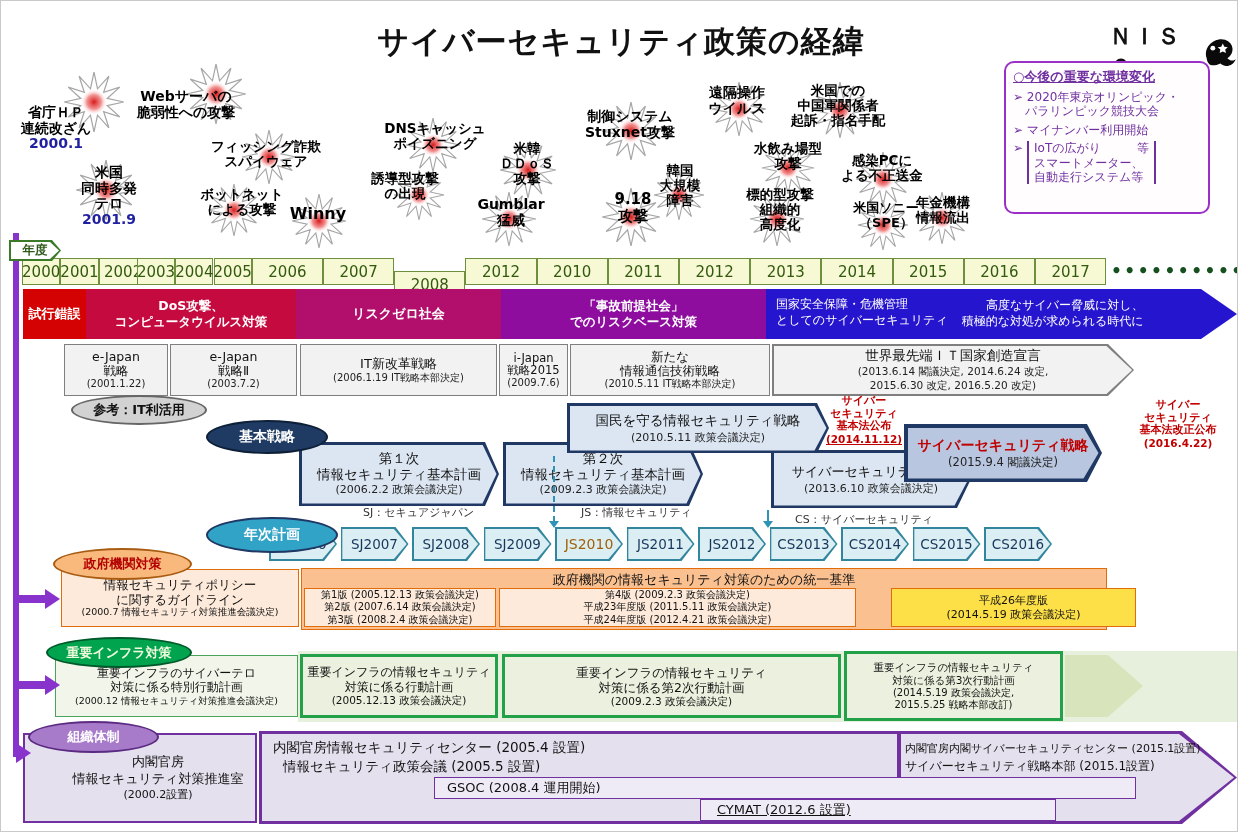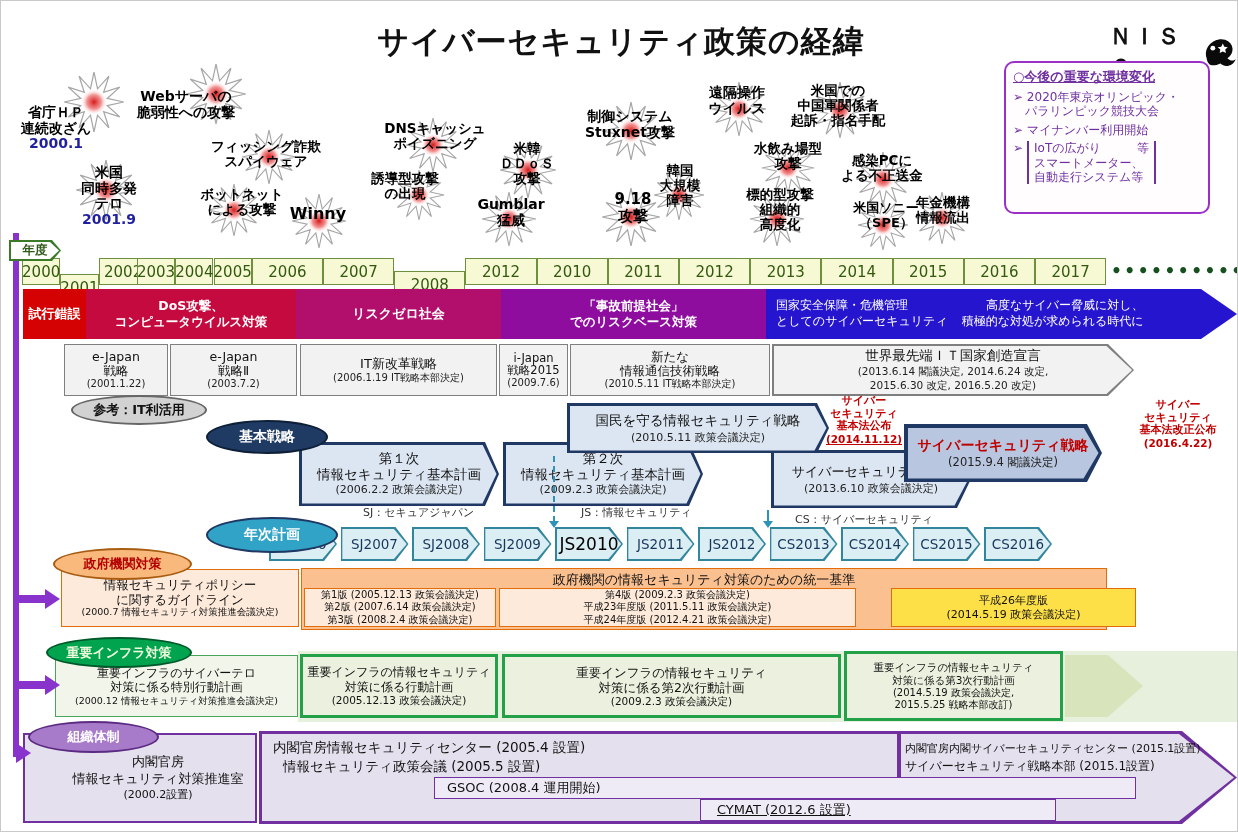--- a/index.html
+++ b/index.html
@@ -299,21 +299,21 @@
         <use href="#burst"></use>
       </svg></div>
     <div class="abs evt" style="left: 838px; top: 200px; width: 94px; font-size: 13px;"><span class="pre">米国ソニー
 （SPE）</span></div>
     <div class="abs" style="left: 914px; top: 190px; width: 54px; height: 54px; z-index: 1;"><svg width="54" height="54" viewBox="0 0 100 100">
         <use href="#burst"></use>
       </svg></div>
     <div class="abs evt" style="left: 894px; top: 194px; width: 96px; font-size: 13.5px;"><span class="pre">年金機構
 情報流出</span></div>
     <div class="ybox" style="left: 22px; top: 257px; width: 38.3px; height: 27px; margin-left: -1px; position: absolute;">2000</div>
-    <div class="ybox" style="left: 60.3px; top: 257px; width: 38.3px; height: 27px; margin-left: -1px; position: absolute; margin-top: 16px;">2001</div>
+    <div class="ybox" style="left: 60.3px; top: 257px; width: 38.3px; height: 27px; margin-left: -1px; position: absolute;">2001</div>
     <div class="ybox" style="left: 98.6px; top: 257px; width: 49px; height: 27px; margin-left: -1px; position: absolute;">2002</div>
     <div class="ybox" style="left: 136.9px; top: 257px; width: 38.3px; height: 27px; margin-left: -1px; position: absolute;">2003</div>
     <div class="ybox" style="left: 175.2px; top: 257px; width: 38.3px; height: 27px; margin-left: -1px; position: absolute;">2004</div>
     <div class="ybox" style="left: 213.5px; top: 257px; width: 38.3px; height: 27px; margin-left: -1px; position: absolute;">2005</div>
     <div class="ybox" style="left: 251.8px; top: 257px; width: 71.2px; height: 27px; margin-left: -1px; position: absolute;">2006</div>
     <div class="ybox" style="left: 323px; top: 257px; width: 71.2px; height: 27px; margin-left: -1px; position: absolute;">2007</div>
     <div class="ybox" style="left: 394.2px; top: 270px; width: 71.2px; height: 27px; margin-left: -1px; position: absolute;">2008</div>
     <div class="ybox" style="left: 465.4px; top: 257px; width: 71.2px; height: 27px; margin-left: -1px; position: absolute;">2012</div>
     <div class="ybox" style="left: 536.6px; top: 257px; width: 71.2px; height: 27px; margin-left: -1px; position: absolute;">2010</div>
     <div class="ybox" style="left: 607.8px; top: 257px; width: 71.2px; height: 27px; margin-left: -1px; position: absolute;">2011</div>
@@ -323,21 +323,21 @@
     <div class="ybox" style="left: 892.6px; top: 257px; width: 71.2px; height: 27px; margin-left: -1px; position: absolute;">2015</div>
     <div class="ybox" style="left: 963.8px; top: 257px; width: 71.2px; height: 27px; margin-left: -1px; position: absolute;">2016</div>
     <div class="ybox" style="left: 1035px; top: 257px; width: 71.2px; height: 27px; margin-left: -1px; position: absolute;">2017</div>
     <div class="abs seg pre" style="left: 22px; top: 288px; width: 63px; height: 50px; background: rgb(212, 2, 2); font-size: 13px;">試行錯誤</div>
     <div class="abs seg pre" style="left: 85px; top: 288px; width: 210px; height: 50px; background: rgb(197, 10, 63); font-size: 12.5px;">DoS攻撃、
 コンピュータウイルス対策</div>
     <div class="abs seg pre" style="left: 500px; top: 288px; width: 265px; height: 50px; background: rgb(142, 13, 158); font-size: 12.5px;">「事故前提社会」
 でのリスクベース対策</div>
     <div class="abs seg pre" style="left: 295px; top: 288px; width: 205px; height: 50px; background: rgb(178, 14, 107); font-size: 13px;">リスクゼロ社会</div>
     <div class="abs" style="left: 765px; top: 288px; width: 471px; height: 50px; background: rgb(38, 21, 207); clip-path: polygon(0px 0px, calc(100% - 36px) 0px, 100% 50%, calc(100% - 36px) 100%, 0px 100%); display: flex; align-items: center; gap: 14px; color: rgb(255, 255, 255); padding-left: 10px; box-sizing: border-box;">
-      <span class="pre" style="font-size: 12px; line-height: 1.3;">国家安全保障・危機管理
+      <span class="pre" style="font-size: 12px; line-height: 1.3; font-family: Liberation Mono, monospace;">国家安全保障・危機管理
 としてのサイバーセキュリティ</span>
       <span class="pre" style="font-size: 12px; line-height: 1.3; text-align: right;">高度なサイバー脅威に対し、
 積極的な対処が求められる時代に</span>
     </div>
     <div class="abs itbox" style="left: 63px; top: 343px; width: 104px; height: 52px;">
       <span class="pre" style="font-size: 12.5px;">e-Japan
 戦略</span>
       <span class="date" style="font-size: 10px;">(2001.1.22)</span>
     </div>
     <div class="abs itbox" style="left: 169px; top: 343px; width: 127px; height: 52px;">
@@ -387,21 +387,21 @@
       <div class="pent-tx" style="font-size:13.5px;color:#16365c;">SJ2008</div>
     </div>
     <div class="abs" style="left: 482.5px; top: 526px; width: 68px; height: 34px; z-index: 2;">
       <div class="pent-bg" style="--tip:13px;background:#31859c;"></div>
       <div class="pent-fg" style="--tip:13px;background:#daeef3;inset:1.8px;"></div>
       <div class="pent-tx" style="font-size:13.5px;color:#16365c;">SJ2009</div>
     </div>
     <div class="abs" style="left: 554px; top: 526px; width: 68px; height: 34px; z-index: 2;">
       <div class="pent-bg" style="--tip:13px;background:#31859c;"></div>
       <div class="pent-fg" style="--tip:13px;background:#daeef3;inset:1.8px;"></div>
-      <div class="pent-tx" style="font-size:17px;color:#000000;">JS2010</div>
+      <div class="pent-tx" style="font-size:14px;color:#a16207;">JS2010</div>
     </div>
     <div class="abs" style="left: 625.5px; top: 526px; width: 68px; height: 34px; z-index: 2;">
       <div class="pent-bg" style="--tip:13px;background:#31859c;"></div>
       <div class="pent-fg" style="--tip:13px;background:#daeef3;inset:1.8px;"></div>
       <div class="pent-tx" style="font-size:13.5px;color:#16365c;">JS2011</div>
     </div>
     <div class="abs" style="left: 697px; top: 526px; width: 68px; height: 34px; z-index: 2;">
       <div class="pent-bg" style="--tip:13px;background:#31859c;"></div>
       <div class="pent-fg" style="--tip:13px;background:#daeef3;inset:1.8px;"></div>
       <div class="pent-tx" style="font-size:13.5px;color:#16365c;">JS2012</div>

